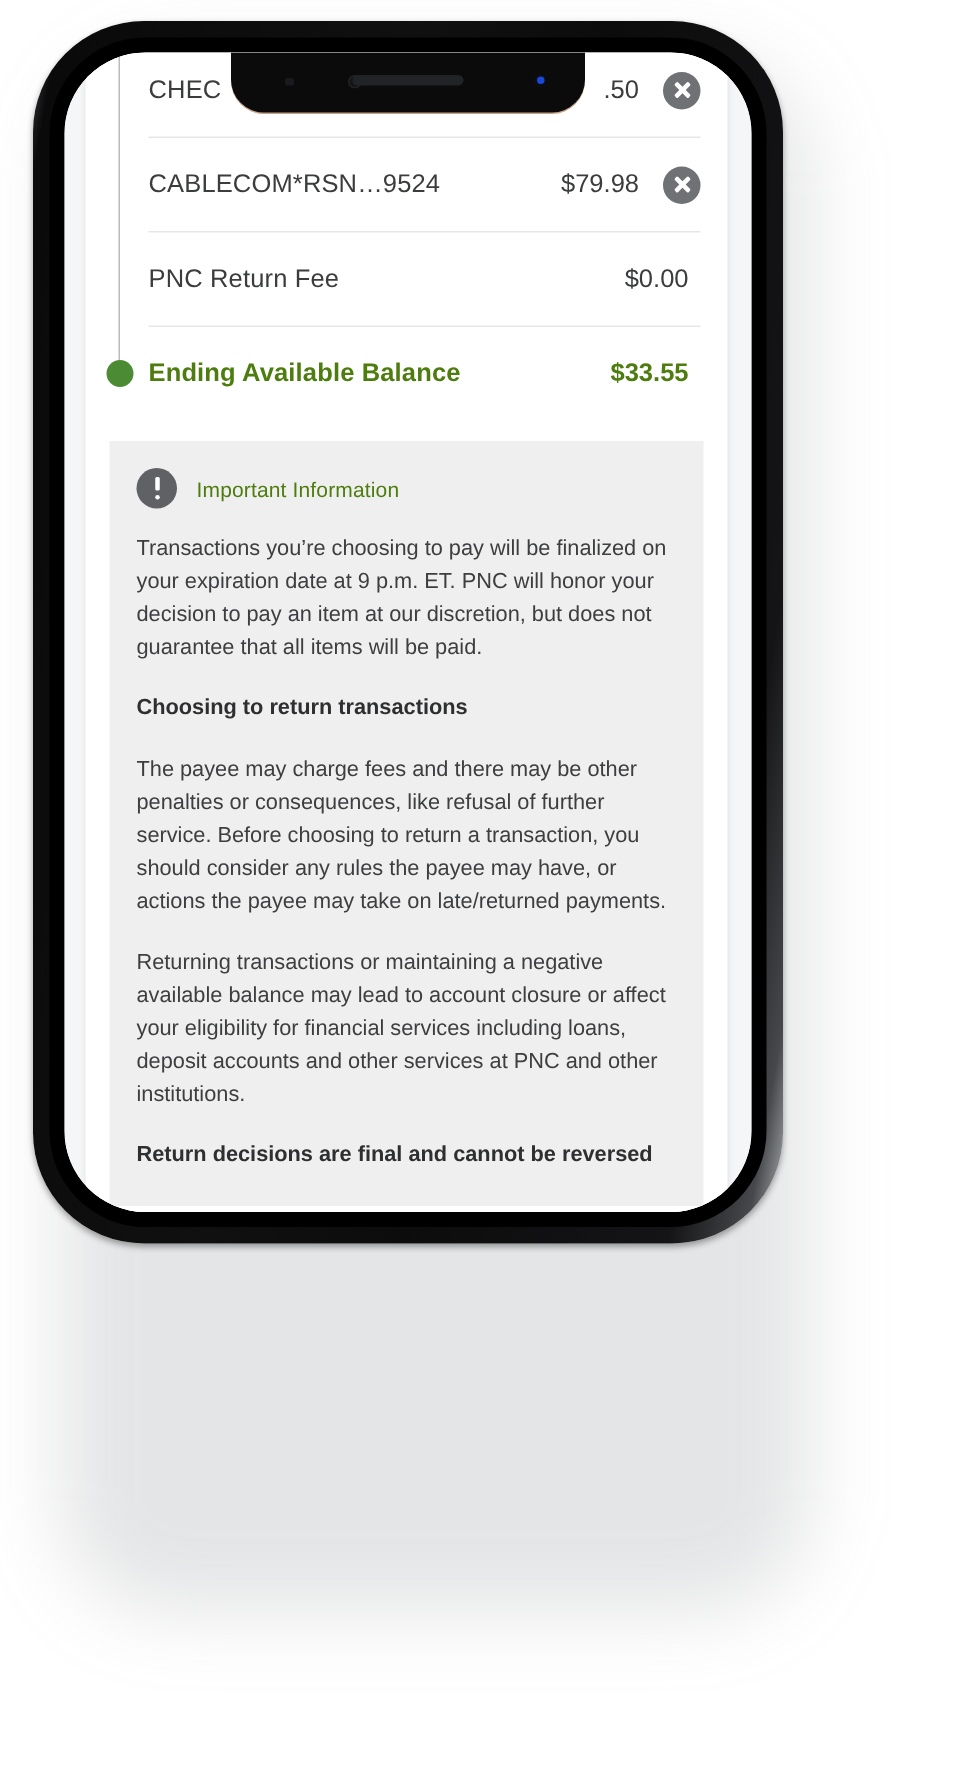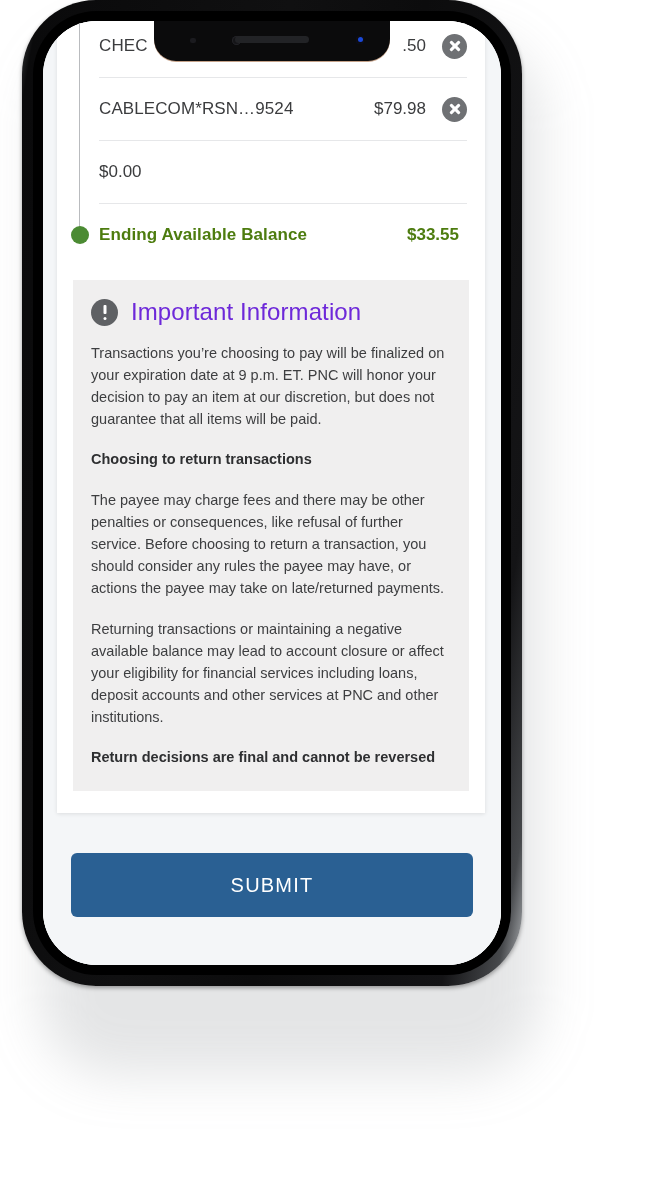--- a/index.html
+++ b/index.html
@@ -13,23 +13,23 @@
     position: relative;
     overflow: hidden;
     font-family: "Liberation Sans", sans-serif;
     -webkit-font-smoothing: antialiased;
   }
 
   
   #device {
     position: absolute;
     left: 22px;
-    top: 0;
+    top: 14px;
     width: 500px;
-    height: 986px;
+    height: 815px;
     border-radius: 13px;
   }
   #device-shadow {
     position: absolute;
     left: 40px;
     top: 40px;
     width: 500px;
     height: 1035px;
     border-radius: 74px;
     background: rgba(120,124,130,0.20);
@@ -263,22 +263,22 @@
     position: absolute;
     left: 50%;
     bottom: 6px;
     transform: translateX(-50%);
     width: 3px;
     height: 3px;
     background: #ffffff;
     border-radius: 50%;
   }
   #info-title {
-    font-size: 24px;
-    color: #6d28d9;
+    font-size: 14px;
+    color: #4d7c0f;
     letter-spacing: 0.1px;
   }
   .info-block { margin-bottom: 19px; }
   .info-block:last-child { margin-bottom: 0; }
   .info-h {
     font-size: 14.5px;
     font-weight: bold;
     color: #2e2f31;
     line-height: 21px;
     margin-bottom: 1px;
@@ -339,20 +339,21 @@
             <button class="close-btn"></button>
           </div>
 
           <div class="txn-row">
             <span class="txn-name">CABLECOM*RSN…9524</span>
             <span class="txn-amt">$79.98</span>
             <button class="close-btn"></button>
           </div>
 
           <div class="txn-row">
+            <span class="txn-name">PNC Return Fee</span>
             <span class="txn-amt pad">$0.00</span>
           </div>
 
           <div class="txn-row bold last">
             <span class="txn-name">Ending Available Balance</span>
             <span class="txn-amt pad">$33.55</span>
           </div>
         </div>
 
         <div id="info">
@@ -377,23 +378,20 @@
             <div class="info-p">Returning transactions or maintaining a negative available balance may lead to account closure or affect your eligibility for financial services including loans, deposit accounts and other services at PNC and other institutions.</div>
           </div>
 
 
           <div class="info-block">
             <div class="info-h">Return decisions are final and cannot be reversed</div>
           </div>
         </div>
       </div>
 
-      <div id="submit-area">
-        <button id="submit-btn">SUBMIT</button>
-      </div>
     </div>
 
     <div id="notch">
       <span id="notch-ir"></span>
       <span id="notch-sensor"></span>
       <span id="notch-speaker"></span>
       <span id="notch-cam"></span>
       <span id="notch-cam-dot"></span>
     </div>
   </div>

